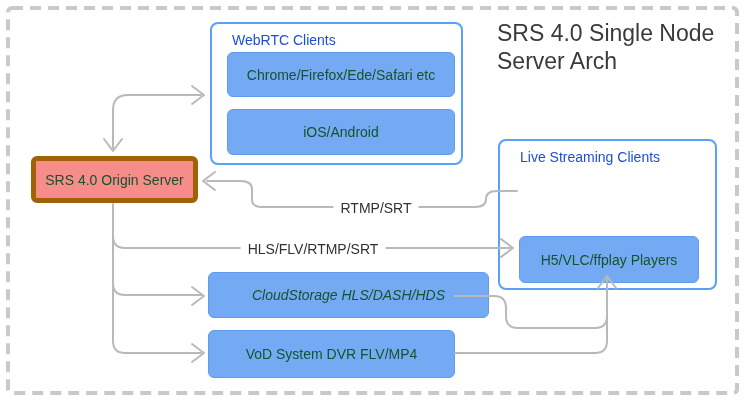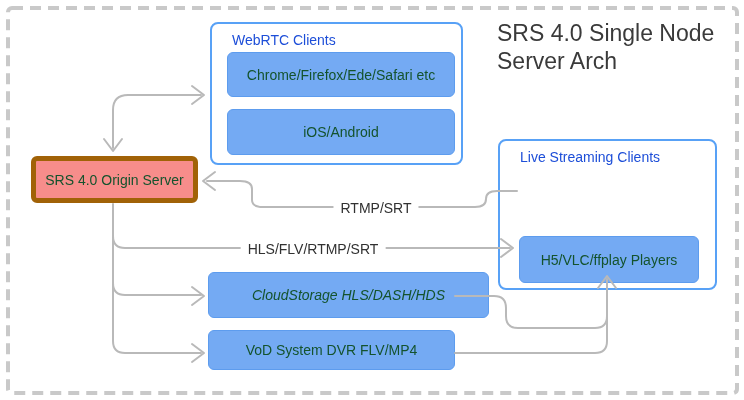--- a/index.html
+++ b/index.html
@@ -112,18 +112,18 @@
 
   <div class="group" style="left:498px; top:139px; width:219px; height:151px;">
     <div class="group-title">Live Streaming Clients</div>
     <div class="node blue" style="left:19px; top:95px; width:180px; height:47px;">H5/VLC/ffplay Players</div>
   </div>
 
   <div class="node red" style="left:31px; top:156px; width:167px; height:47px;">SRS 4.0 Origin Server</div>
 
   <div class="node blue" style="left:208px; top:272px; width:281px; height:46px;font-style:italic;">CloudStorage HLS/DASH/HDS</div>
 
-  <div class="node blue" style="left:208px; top:330px; width:247px; height:40px;">VoD System DVR FLV/MP4</div>
+  <div class="node blue" style="left:208px; top:330px; width:247px; height:48px;">VoD System DVR FLV/MP4</div>
 
   <div class="edge-label" style="left:357px; top:208px;margin-left:19px;">RTMP/SRT</div>
   <div class="edge-label" style="left:313px; top:249px;">HLS/FLV/RTMP/SRT</div>
 
 </div>
 
 </body></html>

